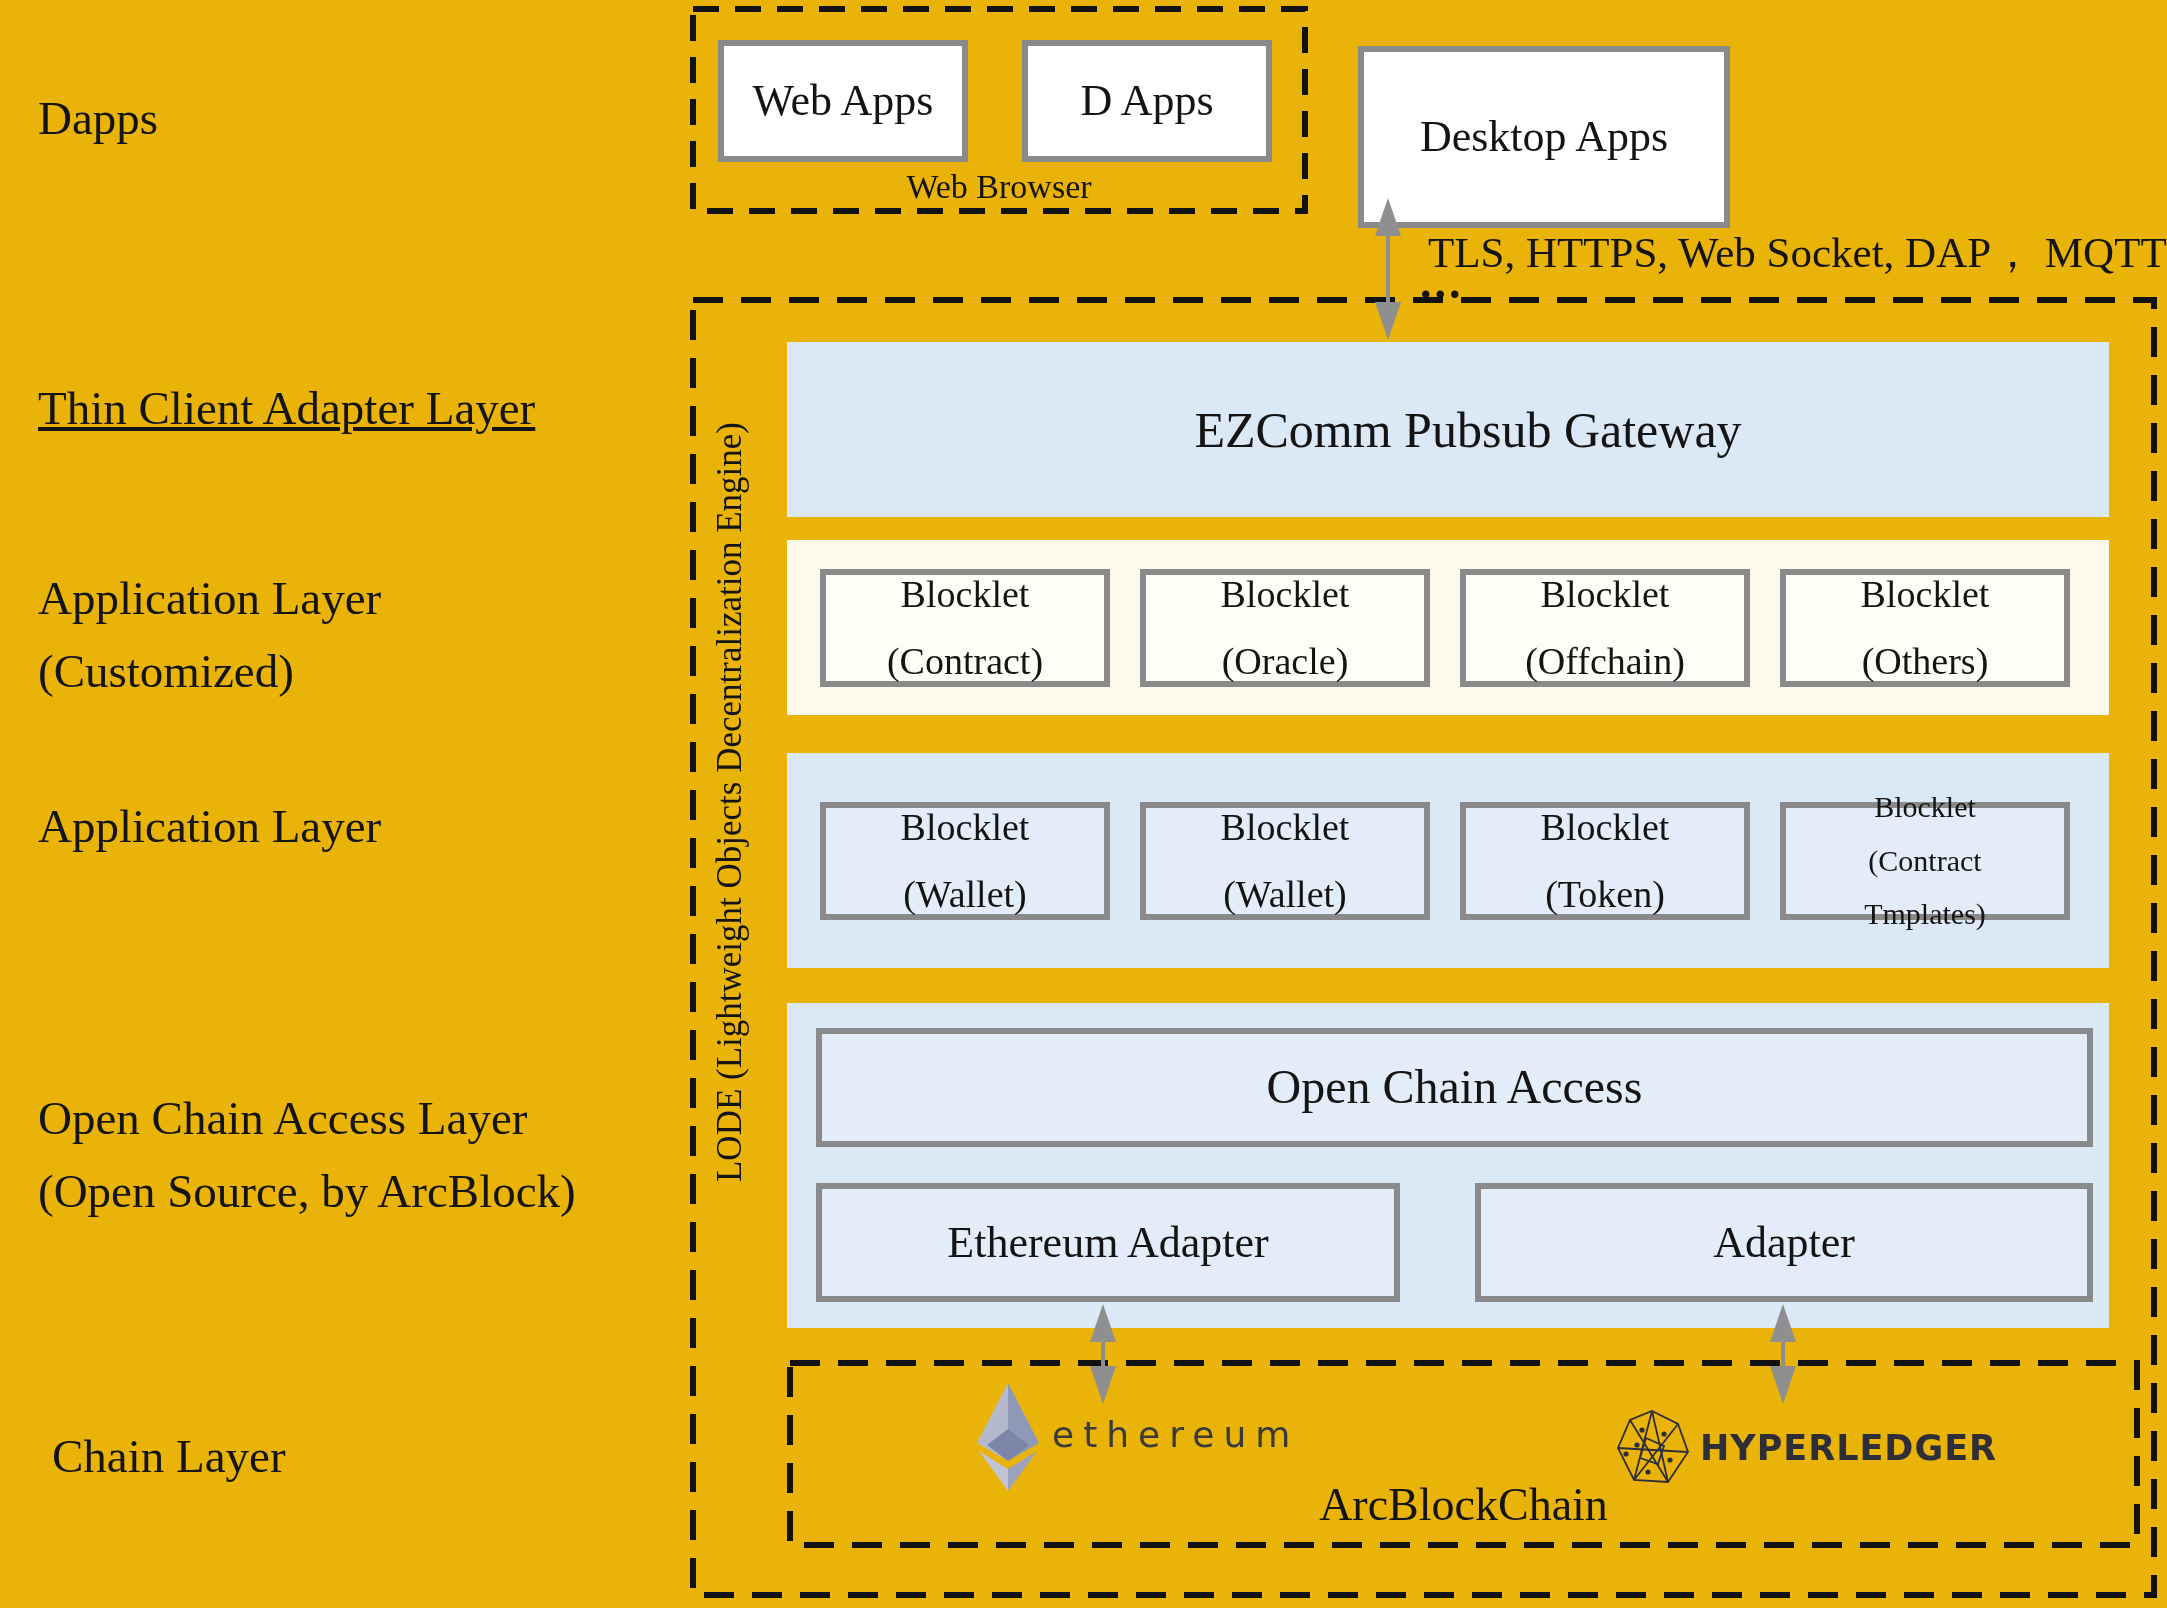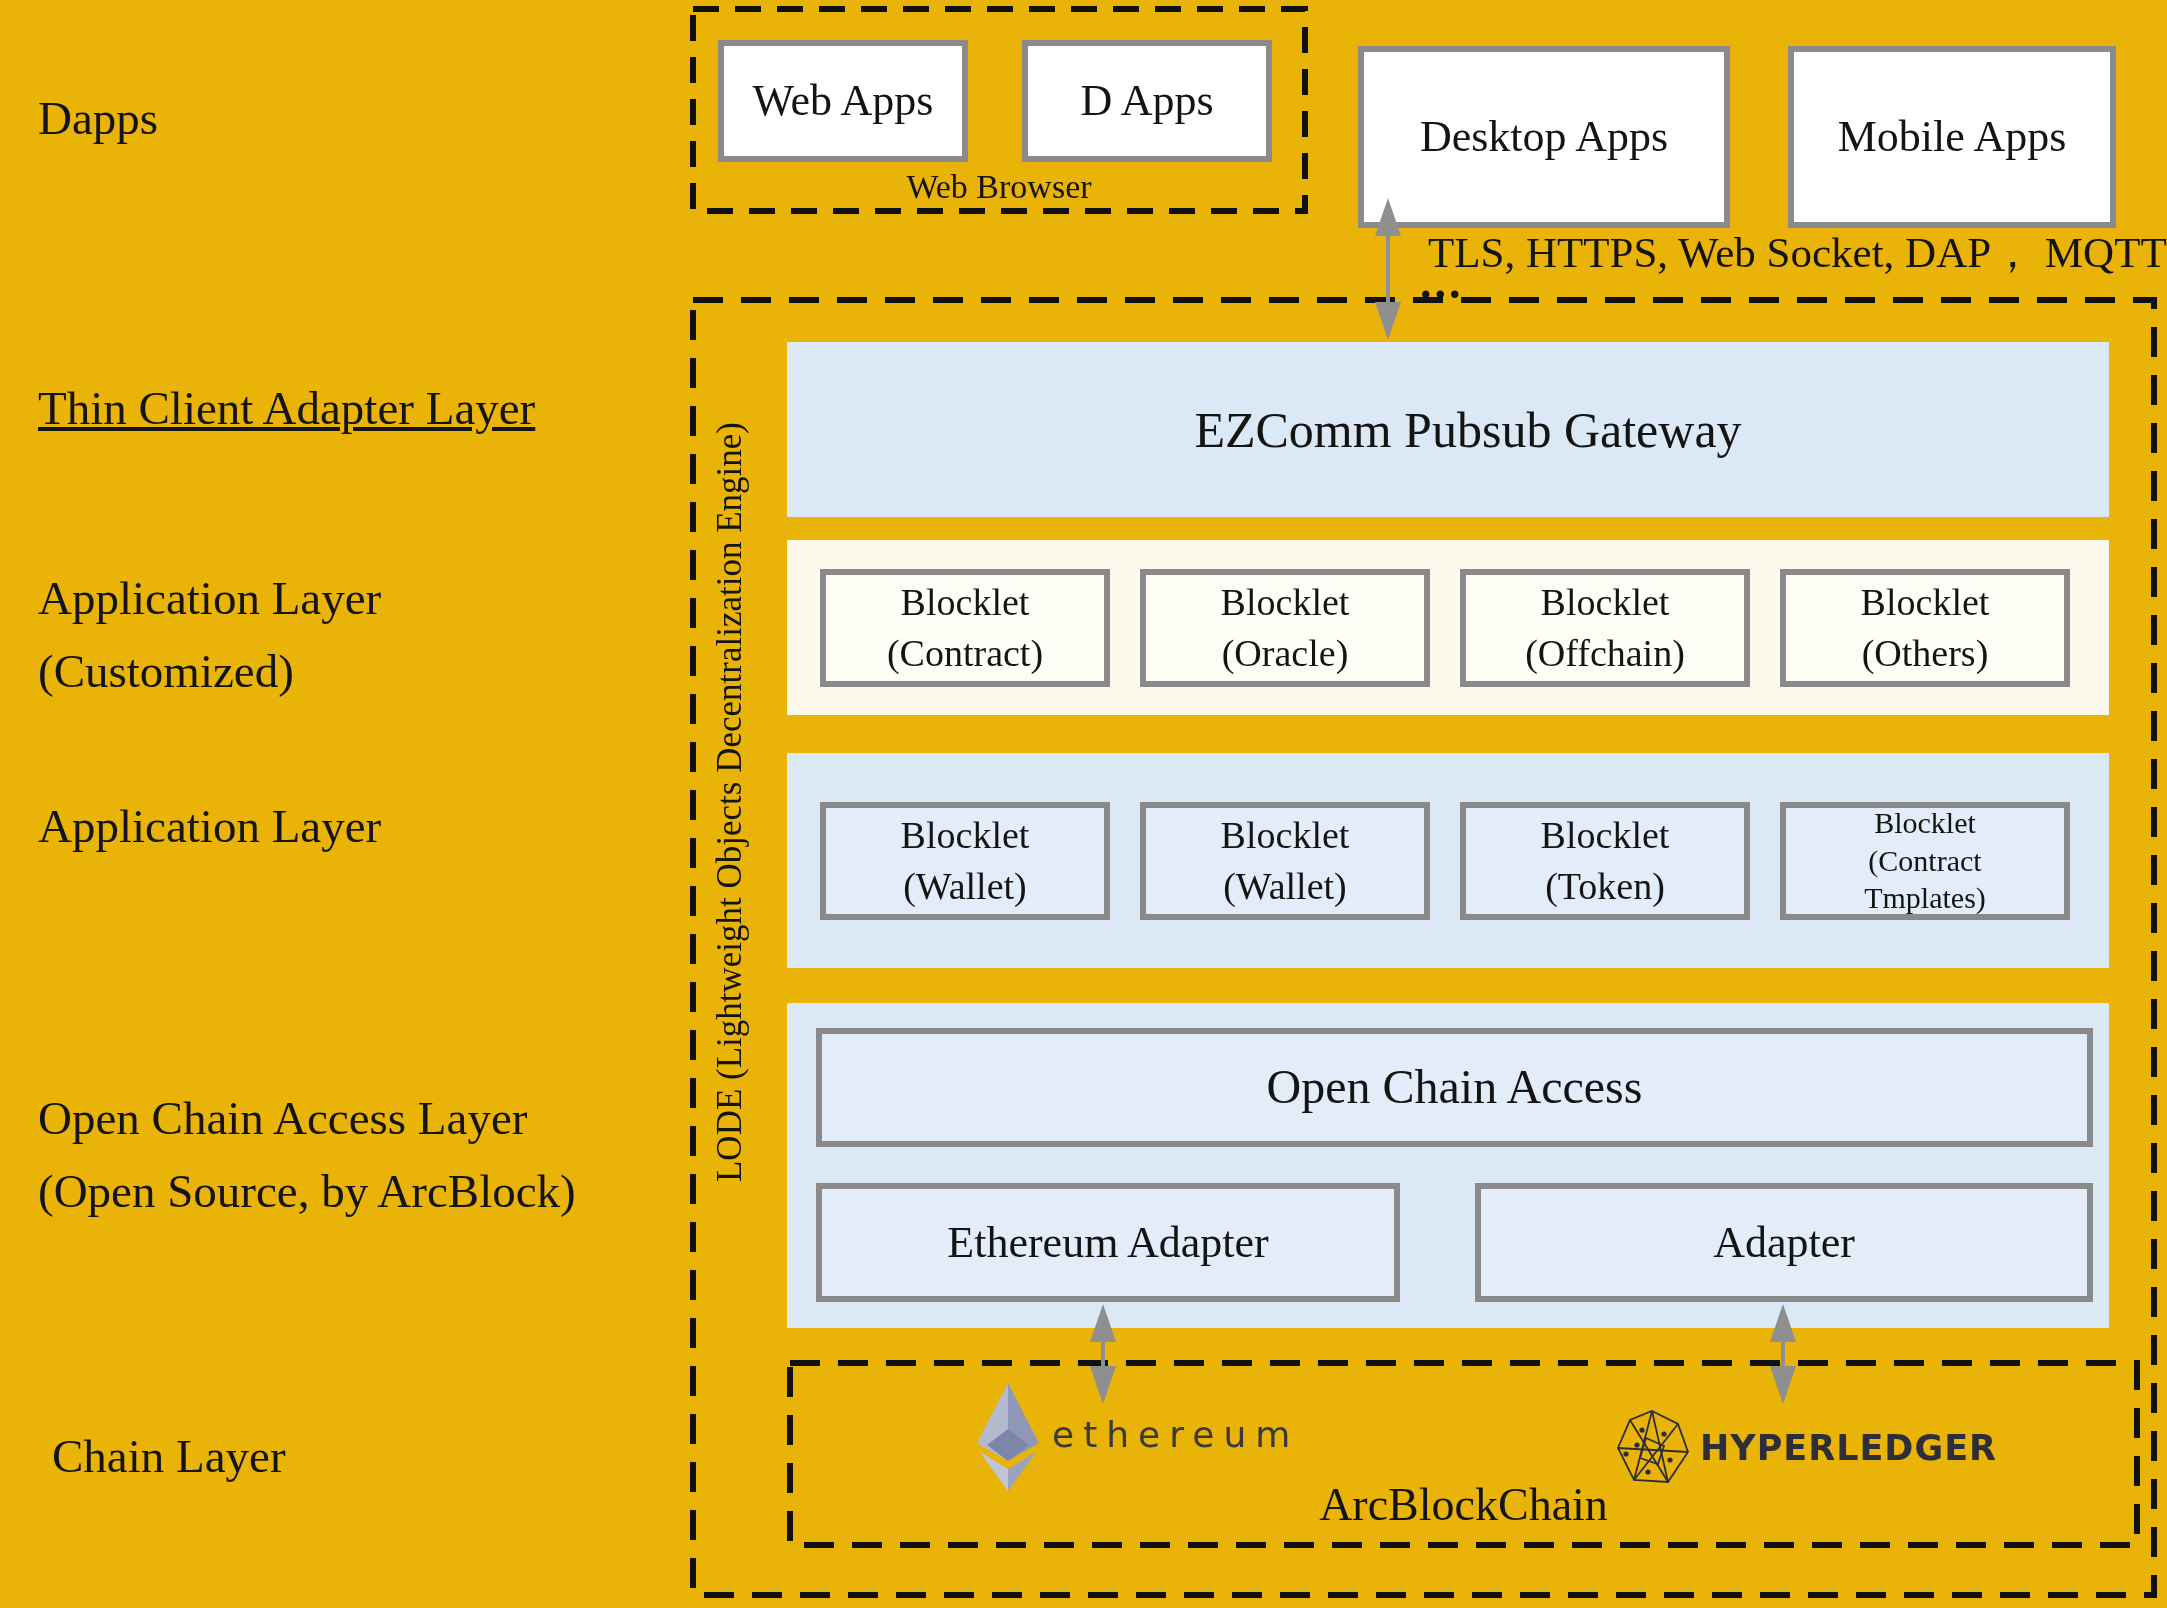--- a/index.html
+++ b/index.html
@@ -56,21 +56,21 @@
   #band-app{top:753px;height:215px;background:var(--band-blue);}
   #band-oca{top:1003px;height:325px;background:var(--band-blue);}
 
   .blocklet-row{
     position:absolute;left:33px;right:39px;top:50%;transform:translateY(-50%);
     display:flex;justify-content:space-between;
   }
   .blocklet{
     width:290px;height:118px;border:6px solid var(--box-border);
     display:flex;flex-direction:column;align-items:center;justify-content:center;
-    text-align:center;font-size:38px;line-height:1.32;
+    text-align:center;font-size:38px;line-height:1.32;gap:16px;
   }
   .blocklet.cream{background:#fefdf6;}
   .blocklet.blue{background:#e3edf9;}
   .blocklet.small{font-size:30px;line-height:1.25;}
 
   #box-oca{left:816px;top:1028px;width:1277px;height:119px;background:#e3edf9;font-size:48px;}
   #box-eth-adapter{left:816px;top:1183px;width:584px;height:119px;background:#e3edf9;}
   #box-adapter{left:1475px;top:1183px;width:618px;height:119px;background:#e3edf9;}
 
   
@@ -120,23 +120,20 @@
 
   <div class="obox" id="box-web-apps">
     <span>Web Apps</span>
   </div>
   <div class="obox" id="box-d-apps">
     <span>D Apps</span>
   </div>
   <div id="web-browser-caption">Web Browser</div>
   <div class="obox" id="box-desktop-apps">
     <span>Desktop Apps</span>
-  </div>
-  <div class="obox" id="box-mobile-apps">
-    <span>Mobile Apps</span>
   </div>
   <div id="protocols">TLS, HTTPS, Web Socket, DAP， MQTT</div>
   <div id="ellipsis">...</div>
 
   <div id="lode">LODE (Lightweight Objects Decentralization Engine)</div>
 
   <div class="band" id="band-gateway">
     <span>EZComm Pubsub Gateway</span>
   </div>
 

